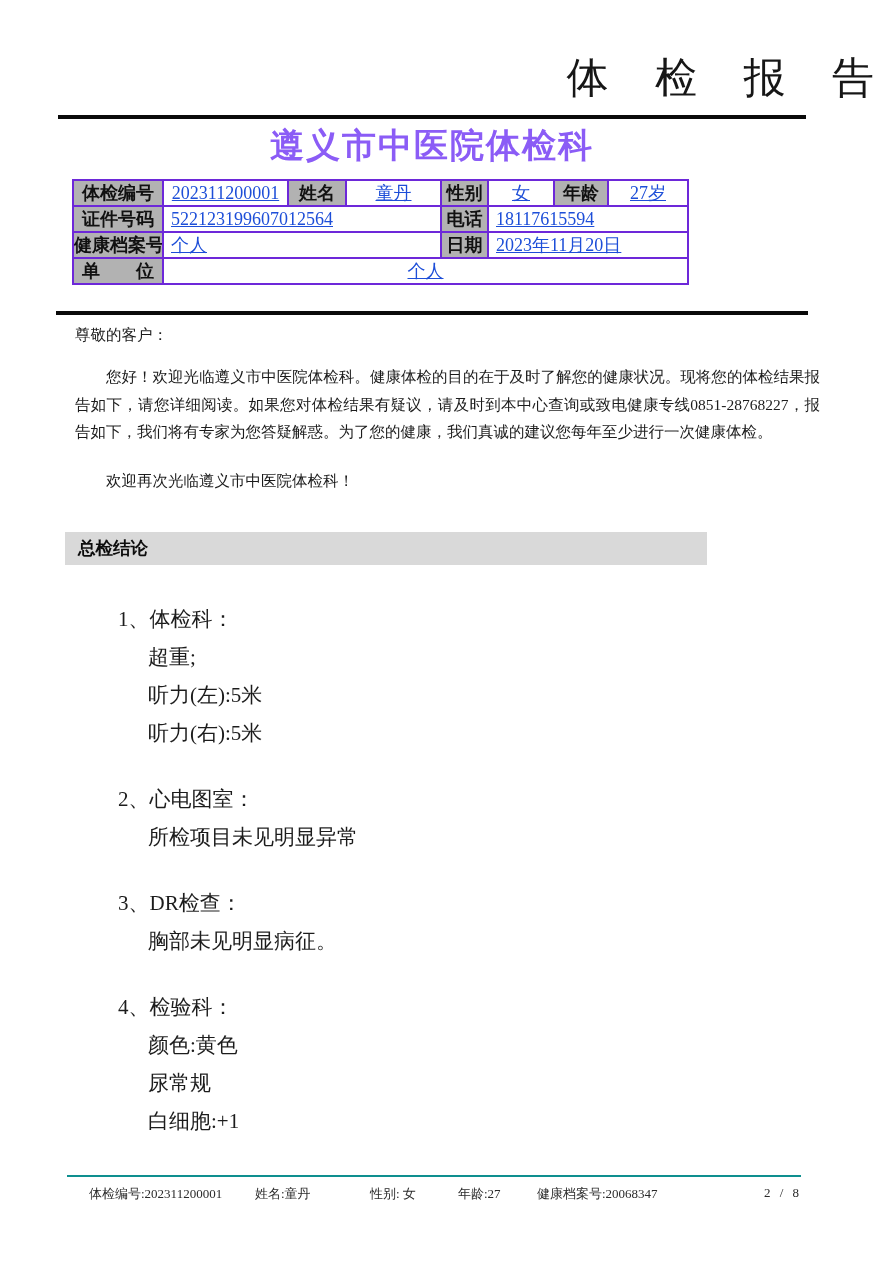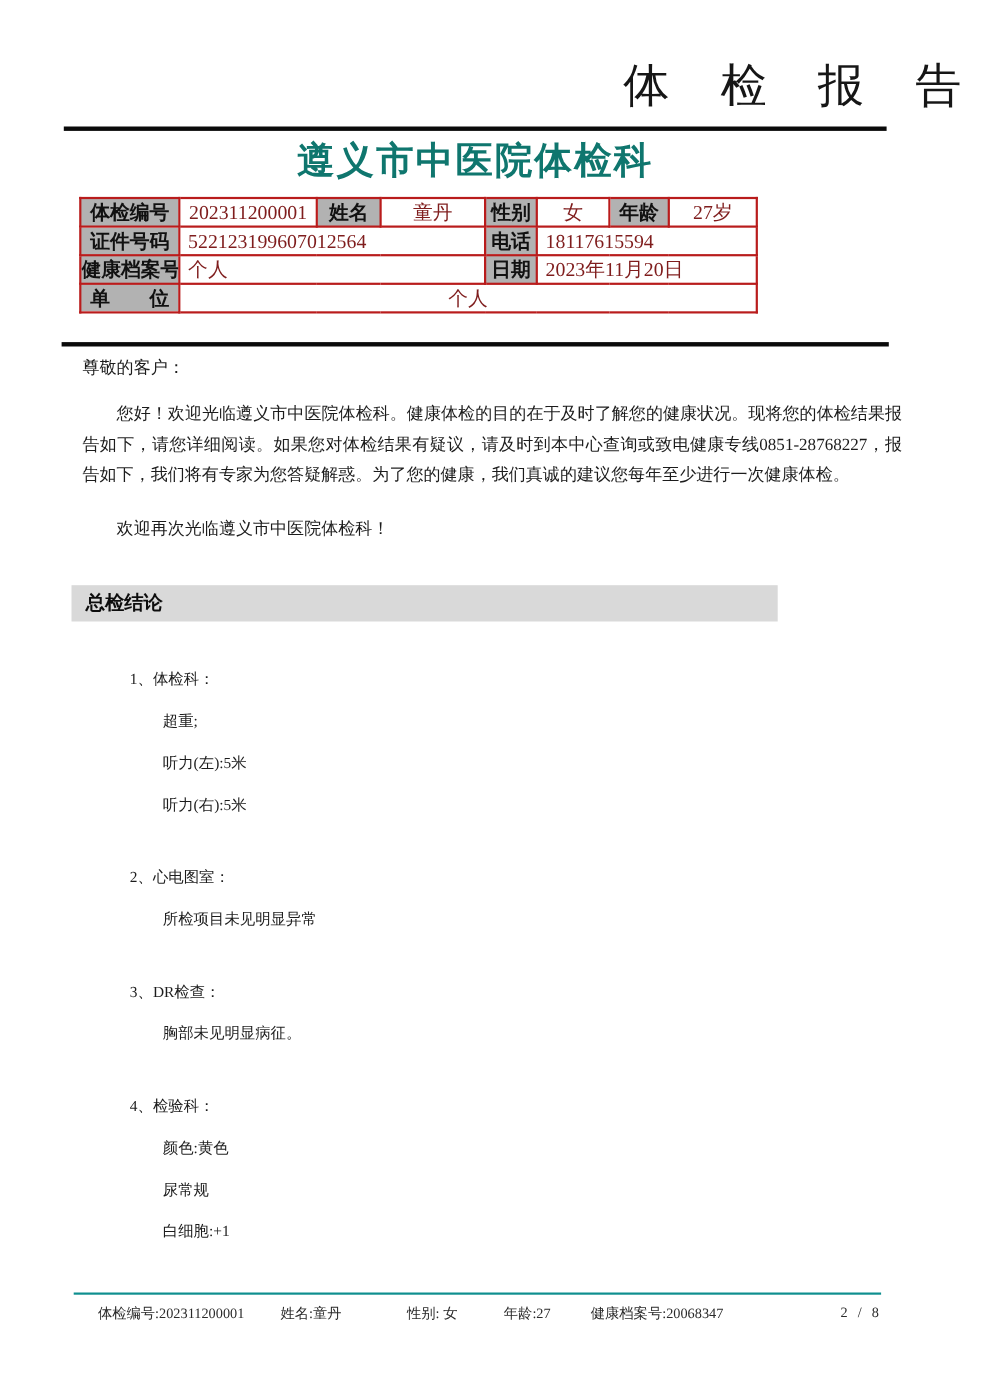--- a/index.html
+++ b/index.html
@@ -34,43 +34,43 @@
     height: 4px;
     background: #0a0a0a;
   }
   .subtitle {
     margin: 4px 0 0 58px;
     width: 748px;
     text-align: center;
     font-size: 34px;
     font-weight: 700;
     letter-spacing: 2px;
-    color: #0f766e;
+    color: #8b5cf6;
   }
   table.info-table {
     margin: 10px 0 0 72px;
     width: 615px;
     border-collapse: collapse;
     table-layout: fixed;
   }
   table.info-table td {
-    border: 2px solid #b91c1c;
+    border: 2px solid #6d28d9;
     height: 18px;
     font-size: 18px;
     overflow: hidden;
     white-space: nowrap;
   }
   td.lbl {
     background: var(--table-label-bg, #b2b2b2);
     font-family: "Liberation Sans", "DejaVu Sans", sans-serif;
     font-weight: 700;
     text-align: center;
     font-size: 17px;
   }
-  td.val { padding-left: 7px; color: #7f1d1d; }
+  td.val { padding-left: 7px; color: #1d4ed8; text-decoration: underline; }
   td.val.center { text-align: center; padding-left: 0; }
   .divider-2 {
     margin: 26px 0 0 56px;
     width: 752px;
     height: 4px;
     background: #0a0a0a;
   }
   .letter { margin: 9px 72px 0 75px; font-size: 15.5px; color: #1c1c1c; }
   .letter-salutation { line-height: 22px; }
   .letter-body {
@@ -85,21 +85,21 @@
     width: 642px;
     height: 33px;
     background: var(--section-bar-bg, #d9d9d9);
     font-family: "Liberation Sans", "DejaVu Sans", sans-serif;
     font-weight: 700;
     font-size: 17.5px;
     line-height: 33px;
     padding-left: 13px;
     color: #0d0d0d;
   }
-  .conclusion { margin: 44px 0 0 118px; font-size: 14px; color: #1c1c1c; }
+  .conclusion { margin: 44px 0 0 118px; font-size: 21px; color: #1c1c1c; }
   .c-item { margin-bottom: 46px; }
   .c-heading { line-height: 20px; margin-bottom: 18px; }
   .c-line { margin-left: 30px; line-height: 20px; margin-bottom: 18px; }
   .c-item > :last-child { margin-bottom: 0; }
   .footer {
     position: absolute;
     left: 67px;
     top: 1175px;
     width: 734px;
     border-top: 2.5px solid var(--accent, #0e8f8f);

